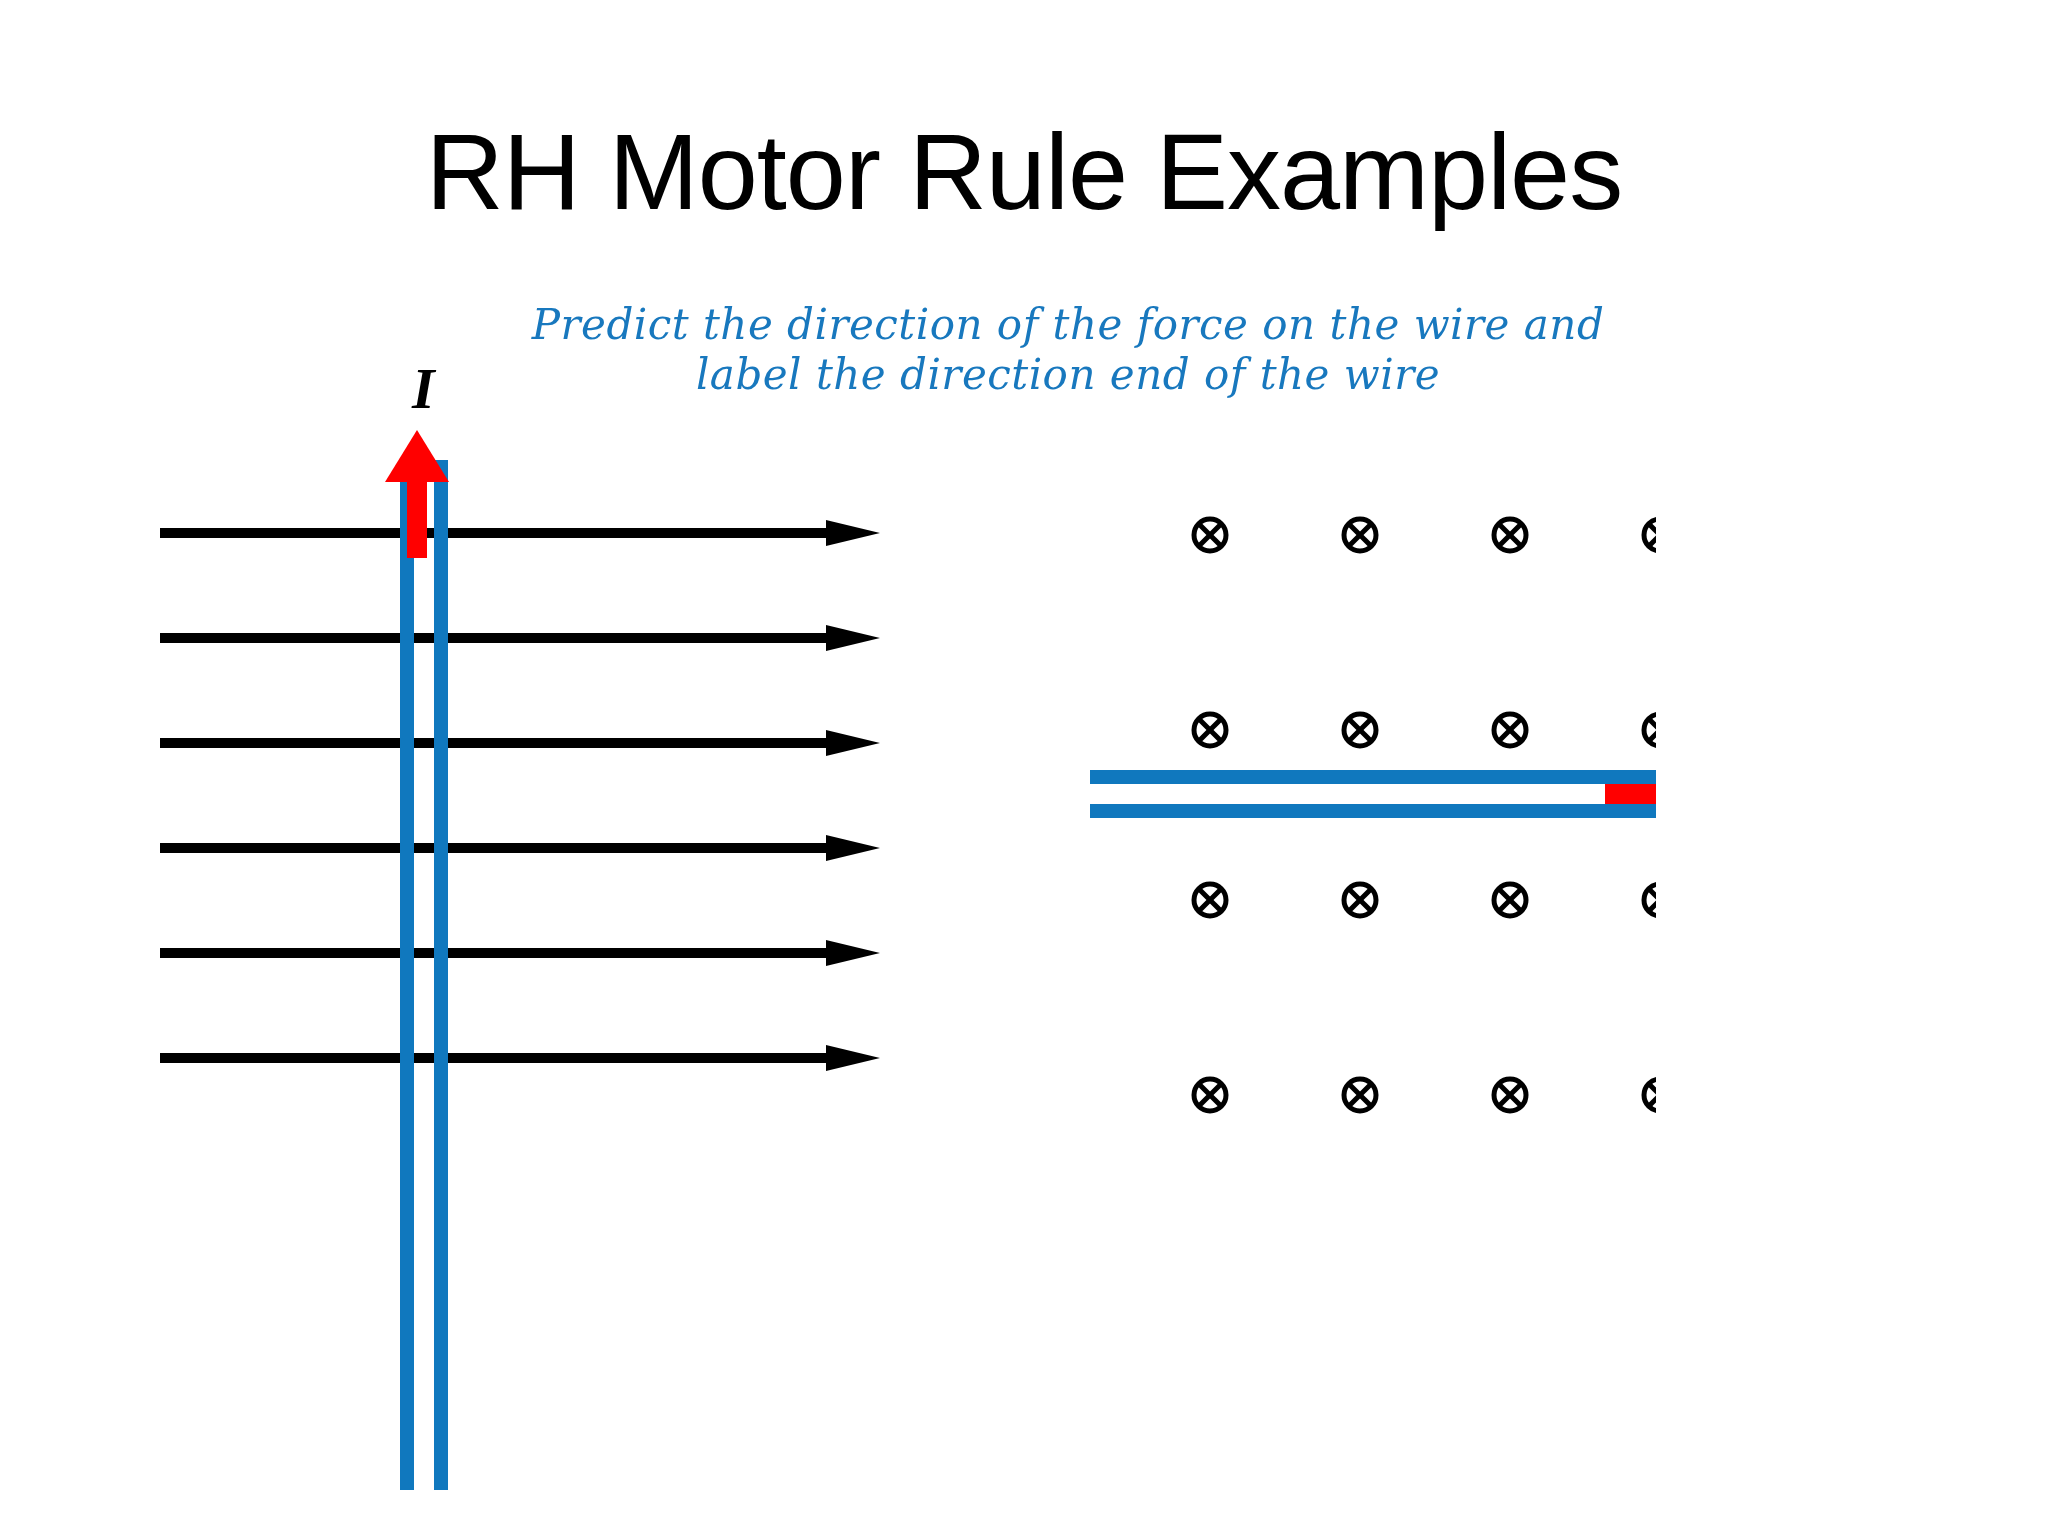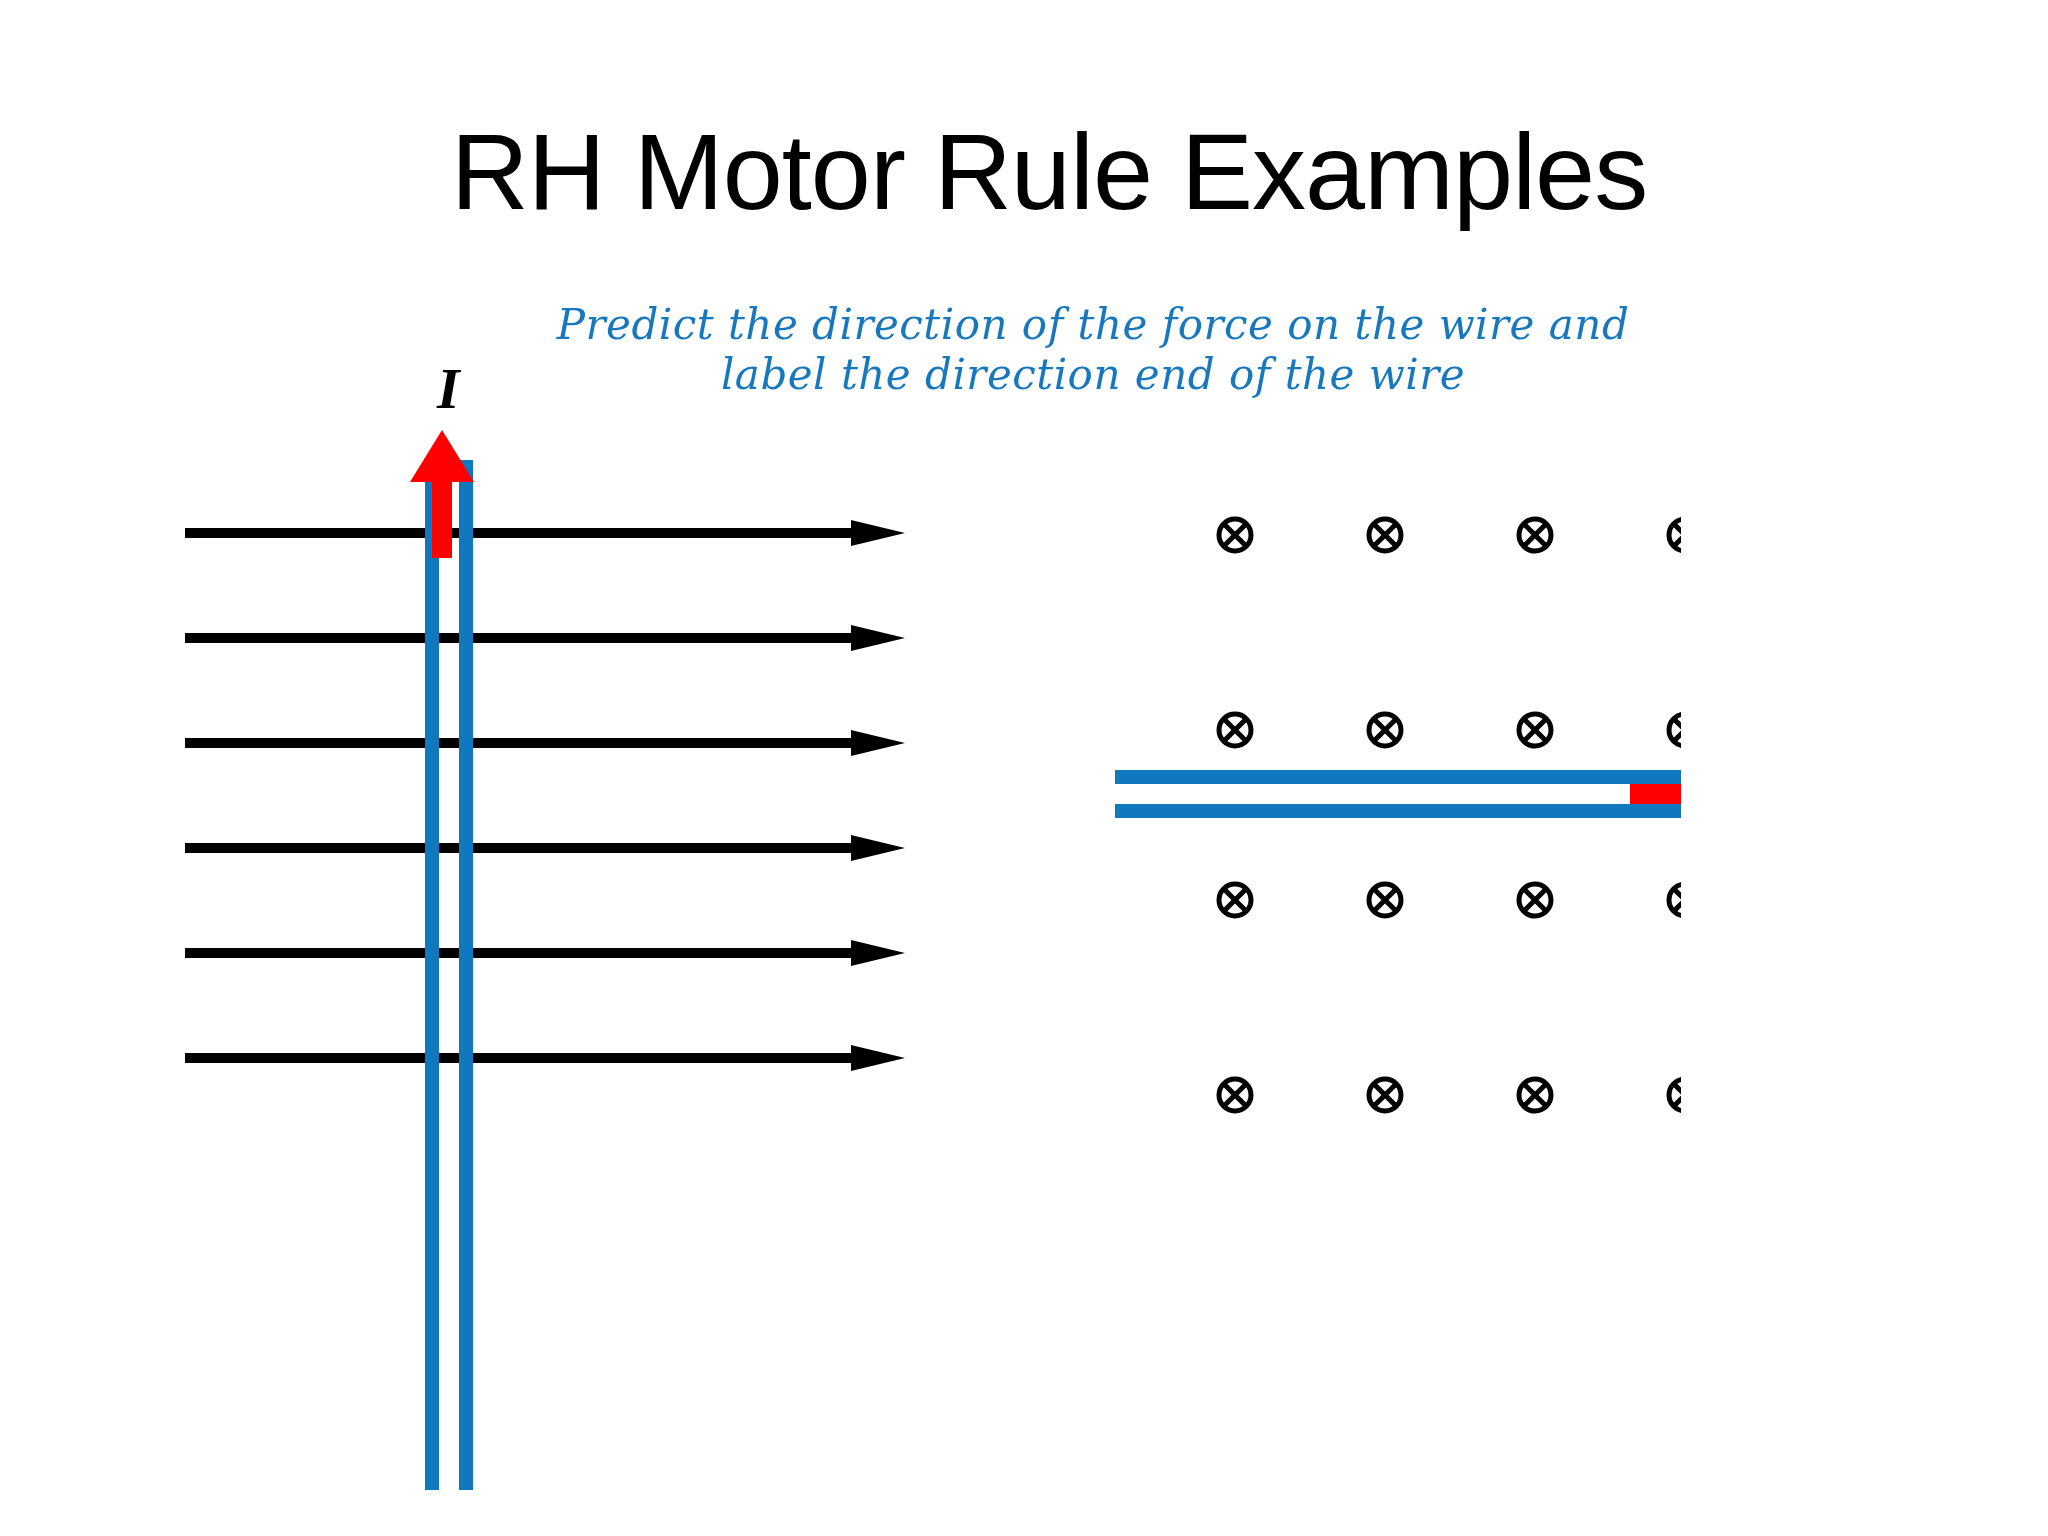--- a/index.html
+++ b/index.html
@@ -7,21 +7,20 @@
     padding: 0;
     background: #ffffff;
   }
   #slide {
     position: relative;
     width: 1656px;
     height: 1536px;
     background: #ffffff;
     overflow: hidden;
     font-family: "Liberation Sans", sans-serif;
-    margin-left: 25px;
   }
 
   
   #title {
     position: absolute;
     left: 0;
     top: 118px;
     width: 2048px;
     text-align: center;
     font-family: "Liberation Sans", sans-serif;

